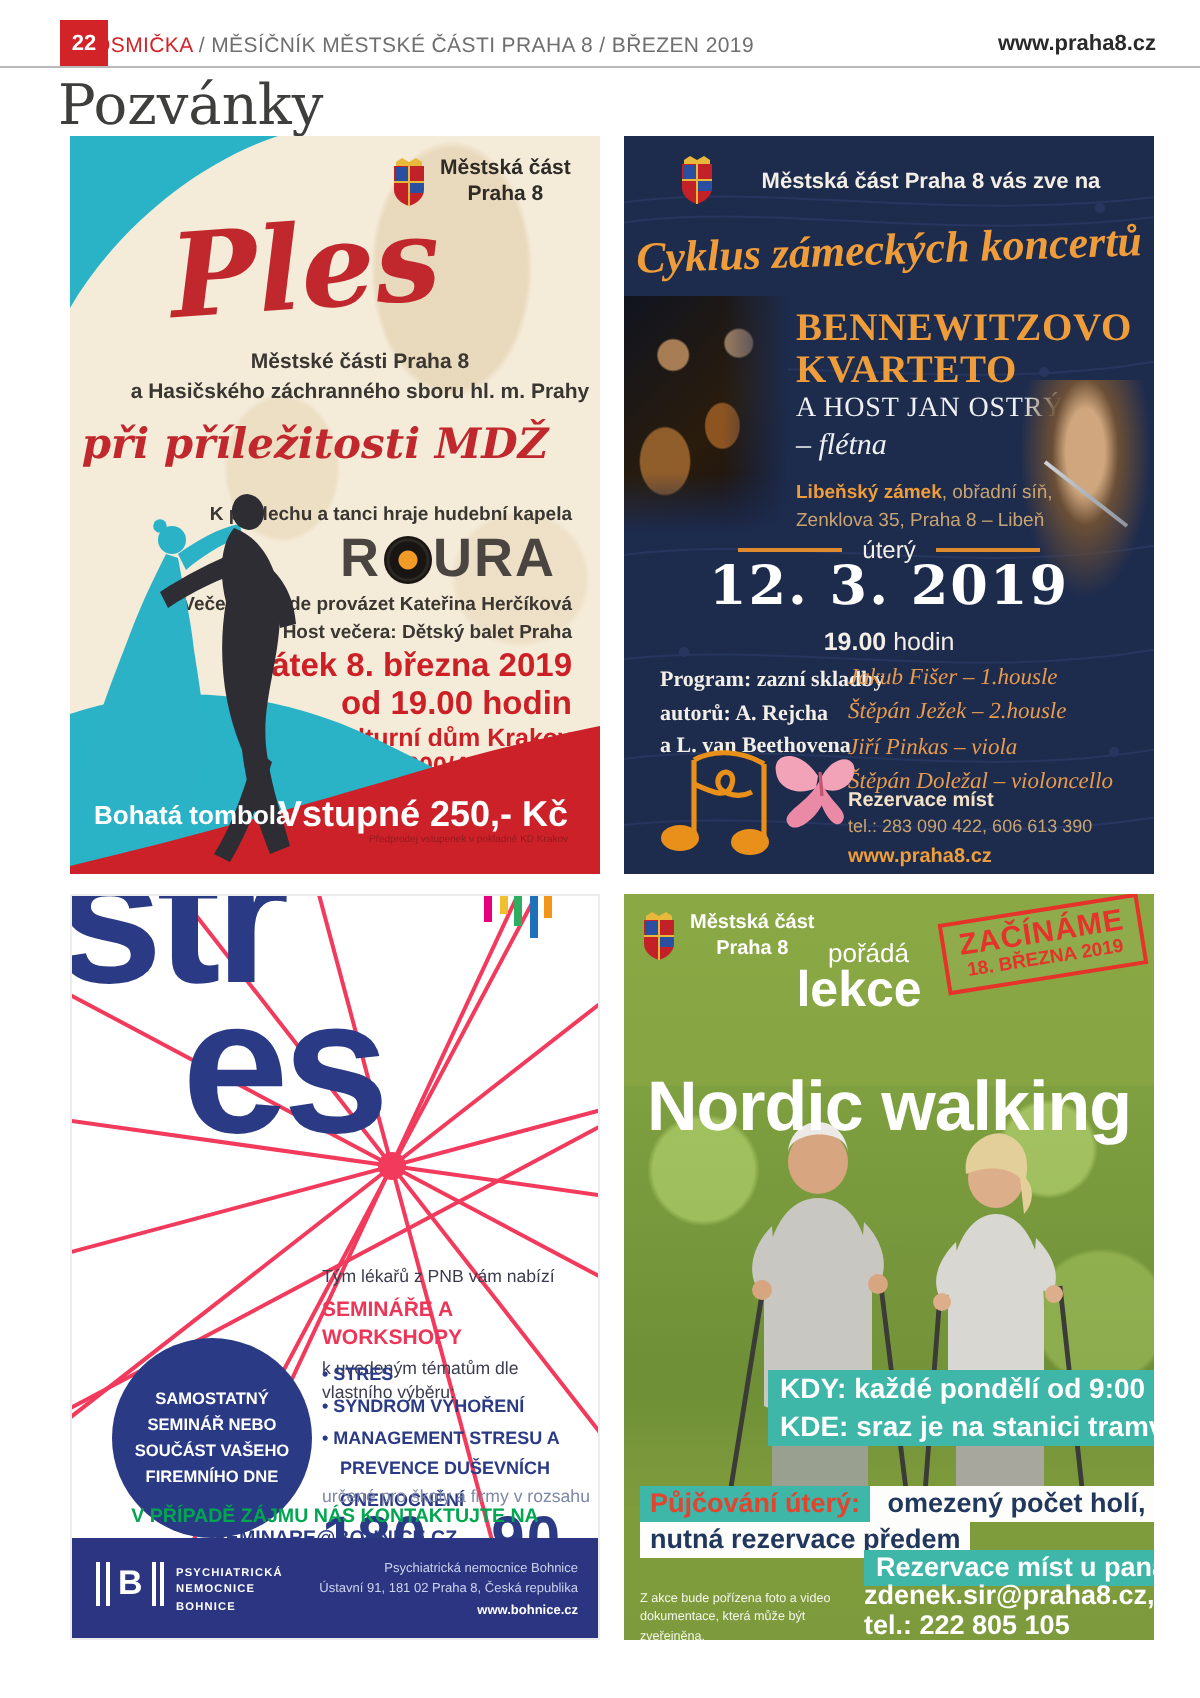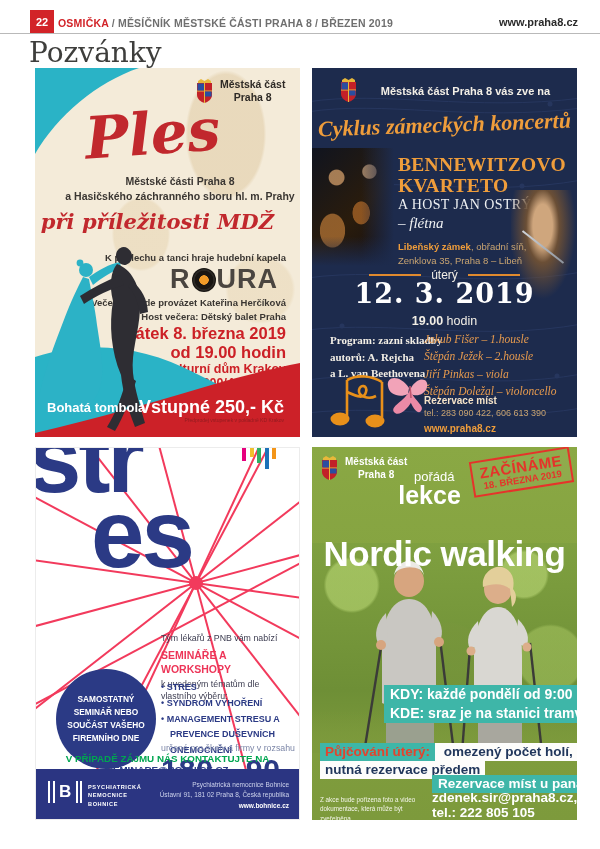--- a/index.html
+++ b/index.html
@@ -4,21 +4,21 @@
 <style>
   html,body{margin:0;padding:0;}
   body{width:600px;height:849px;background:#fff;position:relative;overflow:hidden;
        font-family:"Liberation Sans",sans-serif;color:#333;}
   .abs{position:absolute;}
 
   
   .hdr-rule{position:absolute;top:33px;left:0;width:600px;border-top:1px solid #b9b9b9;}
   .pagebox{position:absolute;left:30px;top:10px;width:24px;height:23px;background:#d22328;
            color:#fff;font-weight:bold;font-size:11px;display:flex;align-items:center;justify-content:center;}
-  .hdrline{position:absolute;left:58px;top:17px;font-size:10.5px;letter-spacing:.2px;color:#6f6f6f;font-weight:bold;}
+  .hdrline{position:absolute;left:47px;top:17px;font-size:10.5px;letter-spacing:.2px;color:#6f6f6f;font-weight:normal;}
   .hdrline .mag{color:#d22328;}
   .hdr-web{position:absolute;right:22px;top:16px;font-size:11px;font-weight:bold;color:#2a2a2a;}
   .section-title{position:absolute;left:29px;top:36px;font-family:"DejaVu Serif",serif;
                  font-size:28px;color:#3e3e3c;}
 
   
   .poster{position:absolute;overflow:hidden;}
   #p1{left:35px;top:68px;width:265px;height:369px;background:#f4ebd9;}
   #p1 .tex{position:absolute;inset:0;background:
       radial-gradient(ellipse at 72% 18%, rgba(222,200,160,.5) 0 14%, transparent 15%),

